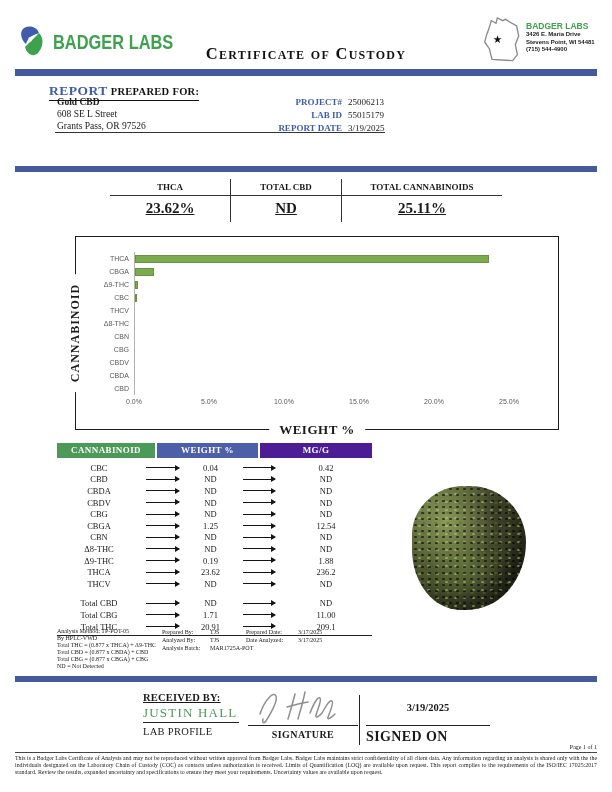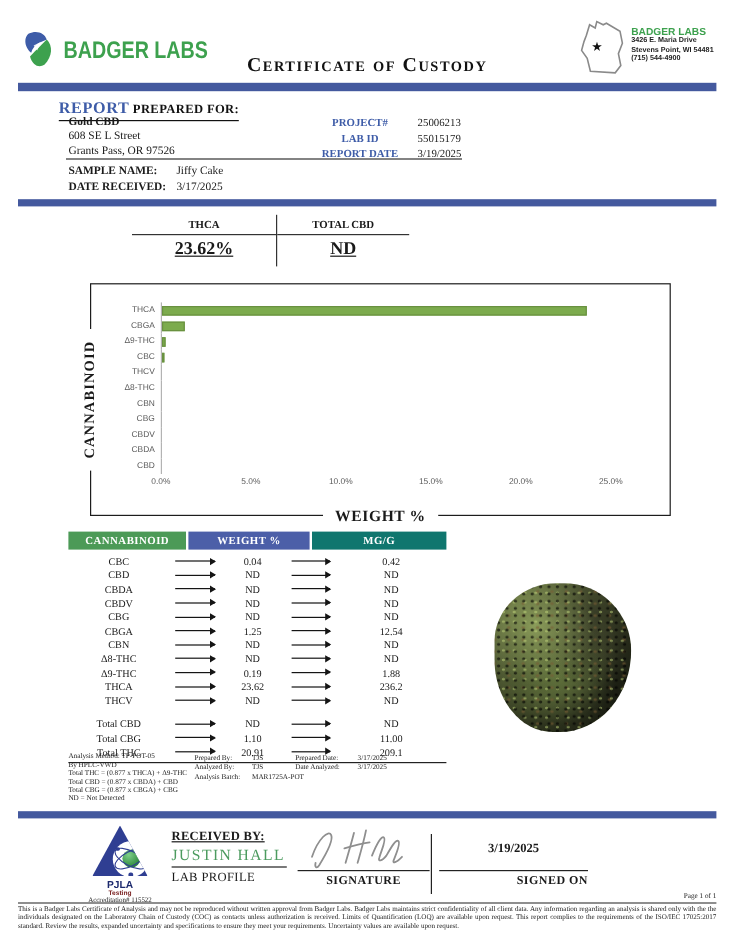--- a/index.html
+++ b/index.html
@@ -20,21 +20,21 @@
   .bluebar{left:15px;width:582px;background:#44599E;}
 
   
   .rep-head{left:49px;top:81px;border-bottom:1.4px solid #111;padding-bottom:1px;}
   .rep-accent{color:#3E5CA8;font-weight:bold;font-size:13.5px;letter-spacing:.5px;}
   .rep-rest{color:#111;font-weight:bold;font-size:10.5px;letter-spacing:.3px;}
   .client{left:57px;top:97px;font-size:9.5px;line-height:11.8px;}
   .client .cname{font-weight:bold;}
   .meta{left:258px;top:96px;font-size:9px;line-height:13px;}
   .meta-row{display:flex;}
-  .meta-label{width:84px;text-align:center;color:#3E5CA8;font-weight:bold;}
+  .meta-label{width:84px;text-align:right;color:#3E5CA8;font-weight:bold;}
   .meta-value{margin-left:6px;color:#222;}
   .rule1{left:55px;top:132px;width:330px;border-top:1px solid #333;}
   .sample{left:57px;top:137px;font-size:9.5px;line-height:12.5px;}
   .sample .srow{display:flex;}
   .sample .slabel{font-weight:bold;width:90px;}
 
   
   .summary{left:110px;top:179px;display:flex;}
   .sum-col{text-align:center;}
   .sum-col+.sum-col{border-left:1px solid #333;}
@@ -59,21 +59,21 @@
   .ctick-row{position:relative;height:11px;margin-left:55px;margin-top:3px;}
   .ctick{position:absolute;transform:translateX(-50%);font-family:"Liberation Sans",sans-serif;
          font-size:7px;color:#595959;white-space:nowrap;}
 
   
   .rtbl{left:57px;top:443px;width:315px;}
   .rhead{display:flex;gap:2px;margin-bottom:4px;}
   .hc{color:#fff;font-weight:bold;font-size:9px;text-align:center;height:15px;line-height:15px;letter-spacing:.4px;}
   .hc1{width:98px;background:#4C9A57;}
   .hc2{width:101px;background:#4C5FA8;}
-  .hc3{flex:1;background:#0f766e;}
+  .hc3{flex:1;background:#4c1d95;}
   .rrow{display:flex;height:11.6px;align-items:center;font-size:8.5px;}
   .rname{width:84px;text-align:center;}
   .rval{width:54px;text-align:center;}
   .rmgg{width:92px;text-align:center;}
   .arr{flex:1;height:1px;background:#151515;margin:0 5px;position:relative;align-self:center;}
   .arr::after{content:"";position:absolute;right:-1px;top:-2.6px;width:0;height:0;
               border-left:5px solid #151515;border-top:3px solid transparent;border-bottom:3px solid transparent;}
   .totals-gap{height:8px;}
   .rtbl-rule{border-top:1.2px solid #222;margin-top:3px;}
 
@@ -121,21 +121,21 @@
   .app-label{font-weight:bold;font-size:10.5px;text-decoration:underline;letter-spacing:.2px;}
   .app-name{color:#4C9B5F;font-size:13px;letter-spacing:1.2px;margin-top:2px;padding-bottom:1px;
             border-bottom:1.3px solid #222;white-space:nowrap;}
   .app-title{font-size:10.5px;margin-top:3px;letter-spacing:.3px;}
   .sig-area{left:248px;top:686px;width:110px;height:40px;}
   .sig-line{left:248px;top:725px;width:110px;border-top:1.1px solid #222;}
   .sig-label{left:248px;top:729px;width:110px;text-align:center;font-weight:bold;font-size:10px;letter-spacing:.4px;}
   .vdiv{left:359px;top:695px;height:50px;border-left:1.1px solid #222;}
   .signed-date{left:366px;top:702px;width:124px;text-align:center;font-weight:bold;font-size:10.5px;}
   .signed-line{left:366px;top:725px;width:124px;border-top:1.1px solid #222;}
-  .signed-label{left:366px;top:729px;width:124px;text-align:right;font-weight:bold;font-size:10px;letter-spacing:.4px;font-family:Liberation Serif, serif;}
+  .signed-label{left:366px;top:729px;width:124px;text-align:left;font-weight:bold;font-size:14px;letter-spacing:.4px;font-family:Liberation Serif, serif;}
   .page-num{right:15px;top:744px;font-size:6px;color:#222;}
 
   
   .foot-rule{left:15px;top:752px;width:582px;border-top:1px solid #444;}
   .disclaimer{left:15px;top:755px;width:582px;font-size:5.9px;line-height:7px;color:#222;text-align:justify;}
 </style>
 </head>
 <body>
 
 <div class="page">
@@ -186,41 +186,35 @@
       <span class="meta-value">55015179</span>
     </div>
     <div class="meta-row">
       <span class="meta-label">REPORT DATE</span>
       <span class="meta-value">3/19/2025</span>
     </div>
   </div>
 
   <div class="abs rule1"></div>
 
-  <div class="abs sample">
-    <div class="srow">
-      <span class="slabel">SAMPLE NAME:</span>
-      <span>Jiffy Cake</span>
-    </div>
-    <div class="srow">
-      <span class="slabel">DATE RECEIVED:</span>
-      <span>3/17/2025</span>
-    </div>
-  </div>
 
   <div class="abs bluebar" style="top:166px;height:6px;"></div>
 
   <div class="abs summary">
     <div class="sum-col sc1">
       <div class="sum-label">THCA</div>
       <div class="sum-value">23.62%</div>
     </div>
     <div class="sum-col sc2">
       <div class="sum-label">TOTAL CBD</div>
       <div class="sum-value">ND</div>
+    </div>
+    <div class="sum-col sc3">
+      <div class="sum-label">TOTAL CANNABINOIDS</div>
+      <div class="sum-value">25.11%</div>
     </div>
   </div>
 
   <div class="abs chart">
     <div class="chart-ylab">CANNABINOID</div>
     <div class="chart-xlab">WEIGHT %</div>
     <div class="chart-plot">
       <div>
           <div class="crow">
             <span class="clabel">THCA</span>
@@ -376,21 +370,21 @@
         <div class="rrow">
           <span class="rname">Total CBD</span>
           <div class="arr"></div>
           <span class="rval">ND</span>
           <div class="arr"></div>
           <span class="rmgg">ND</span>
         </div>
         <div class="rrow">
           <span class="rname">Total CBG</span>
           <div class="arr"></div>
-          <span class="rval">1.10</span>
+          <span class="rval">1.71</span>
           <div class="arr"></div>
           <span class="rmgg">11.00</span>
         </div>
         <div class="rrow">
           <span class="rname">Total THC</span>
           <div class="arr"></div>
           <span class="rval">20.91</span>
           <div class="arr"></div>
           <span class="rmgg">209.1</span>
         </div>
@@ -417,35 +411,20 @@
     <div>Date Analyzed:</div>
     <div>3/17/2025</div>
     <div>Analysis Batch:</div>
     <div class="fn-span">MAR1725A-POT</div>
   </div>
 
   <div class="abs bud"></div>
 
   <div class="abs bluebar" style="top:676px;height:6px;"></div>
 
-  <div class="abs pjla">
-    <div class="pjla-tri">
-      <div class="pjla-orb">
-        <div class="pjla-ring ring1"></div>
-        <div class="pjla-ring ring2"></div>
-        <div class="pjla-ball"></div>
-        <div class="pjla-dot" style="left:2px;top:5px;"></div>
-        <div class="pjla-dot" style="right:1px;top:8px;"></div>
-        <div class="pjla-dot" style="left:13px;bottom:0;"></div>
-      </div>
-    </div>
-    <div class="pjla-name">PJLA</div>
-    <div class="pjla-sub">Testing</div>
-    <div class="pjla-acc">Accreditation# 115522</div>
-  </div>
 
   <div class="abs approved">
     <div class="app-label">RECEIVED BY:</div>
     <div class="app-name">JUSTIN HALL</div>
     <div class="app-title">LAB PROFILE</div>
   </div>
 
   <div class="abs sig-area">
     <svg width="110" height="40" viewBox="0 0 110 40">
       <g fill="none" stroke="#8f8f8f" stroke-width="1.5" stroke-linecap="round">

